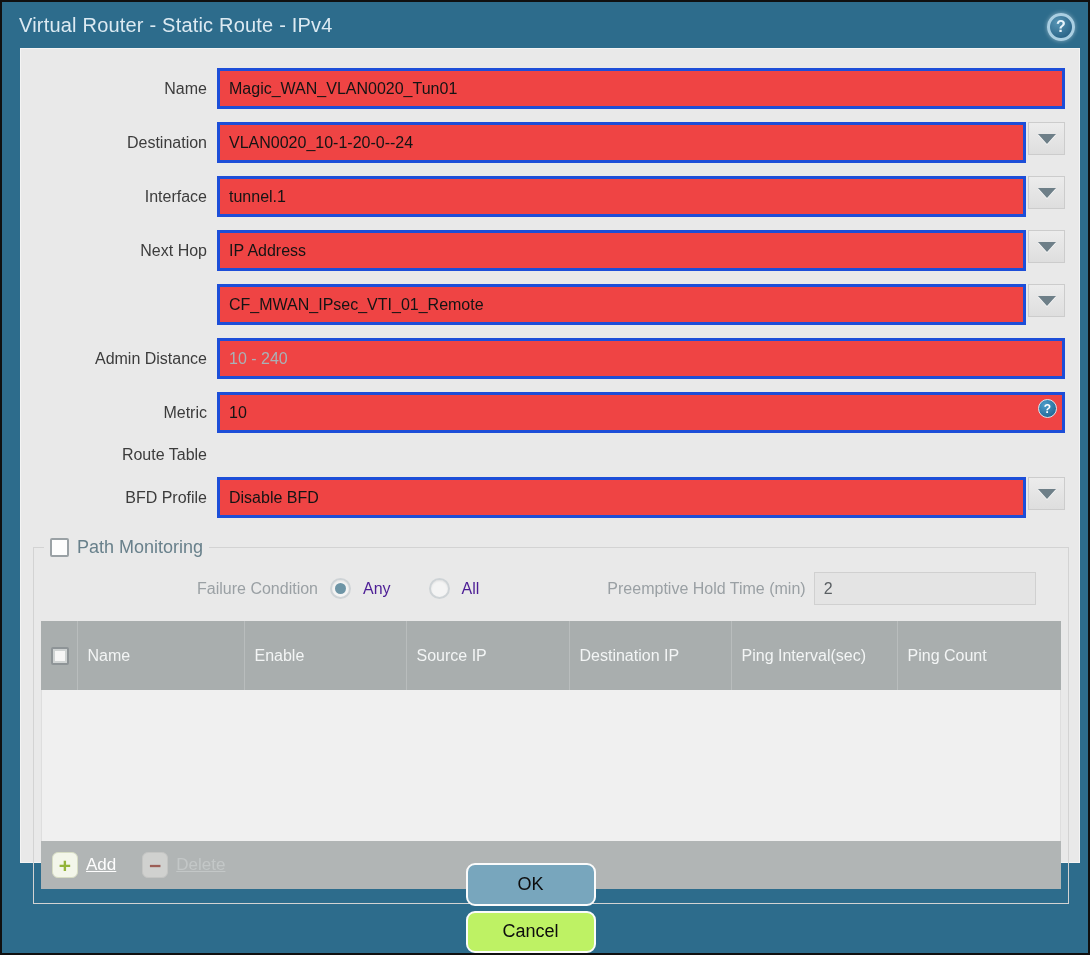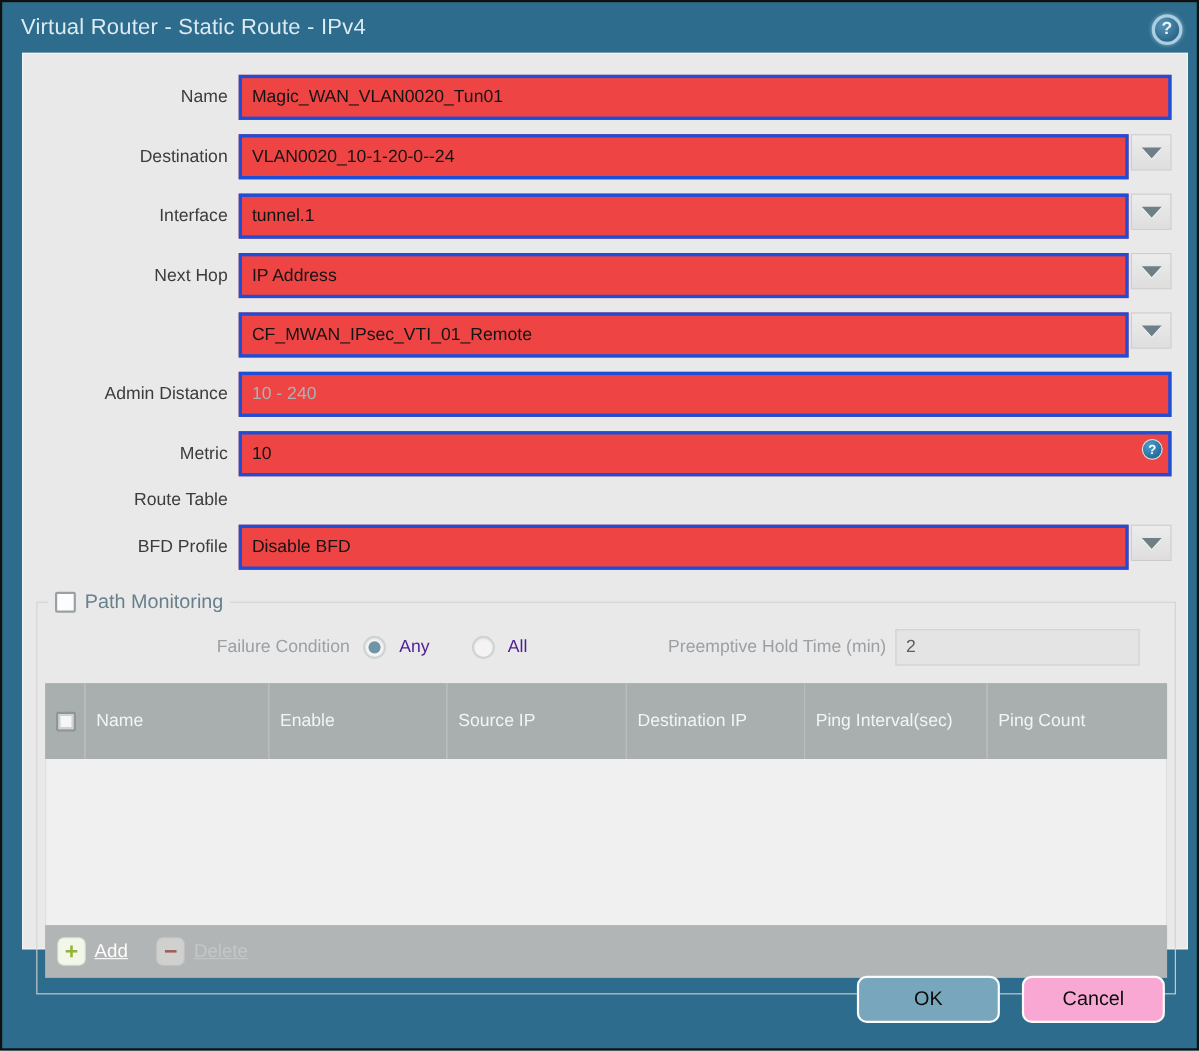--- a/index.html
+++ b/index.html
@@ -167,32 +167,32 @@
   .add-icon { background: #f3f6ea; border: 1px solid #d7ddc4; color: #93b43a; }
   .del-icon { background: #d8d8d6; border: 1px solid #c9c9c7; color: #97493f; opacity: .8; }
   .tbl-btn-label { font-size: 17px; text-decoration: underline; }
   .add-label { color: #fdfdfd; }
   .del-label { color: #c3c7c7; }
 
   
   .bottombar {
     position: absolute; left: 0; right: 0; bottom: 0; height: 90px;
     display: flex; align-items: center; justify-content: flex-end;
-    gap: 20px; padding-right: 29px;
+    gap: 5px; padding-right: 29px; flex-direction: column;
   }
   .btn {
     width: 130px; height: 43px;
     border: 2px solid #fbfbfb; border-radius: 9px;
     font-family: "Liberation Sans", sans-serif;
     font-size: 18px; color: #0d0d0d;
     cursor: pointer;
     display: flex; align-items: center; justify-content: center;
   }
   .btn-ok { background: #78a6bd; }
-  .btn-cancel { background: #f9a8d4; }
+  .btn-cancel { background: #bef264; }
 </style>
 </head>
 <body>
 
 <div class="dialog">
 
   <div class="titlebar">
     <span>Virtual Router - Static Route - IPv4</span>
     <span class="help-icon">?</span>
   </div>

